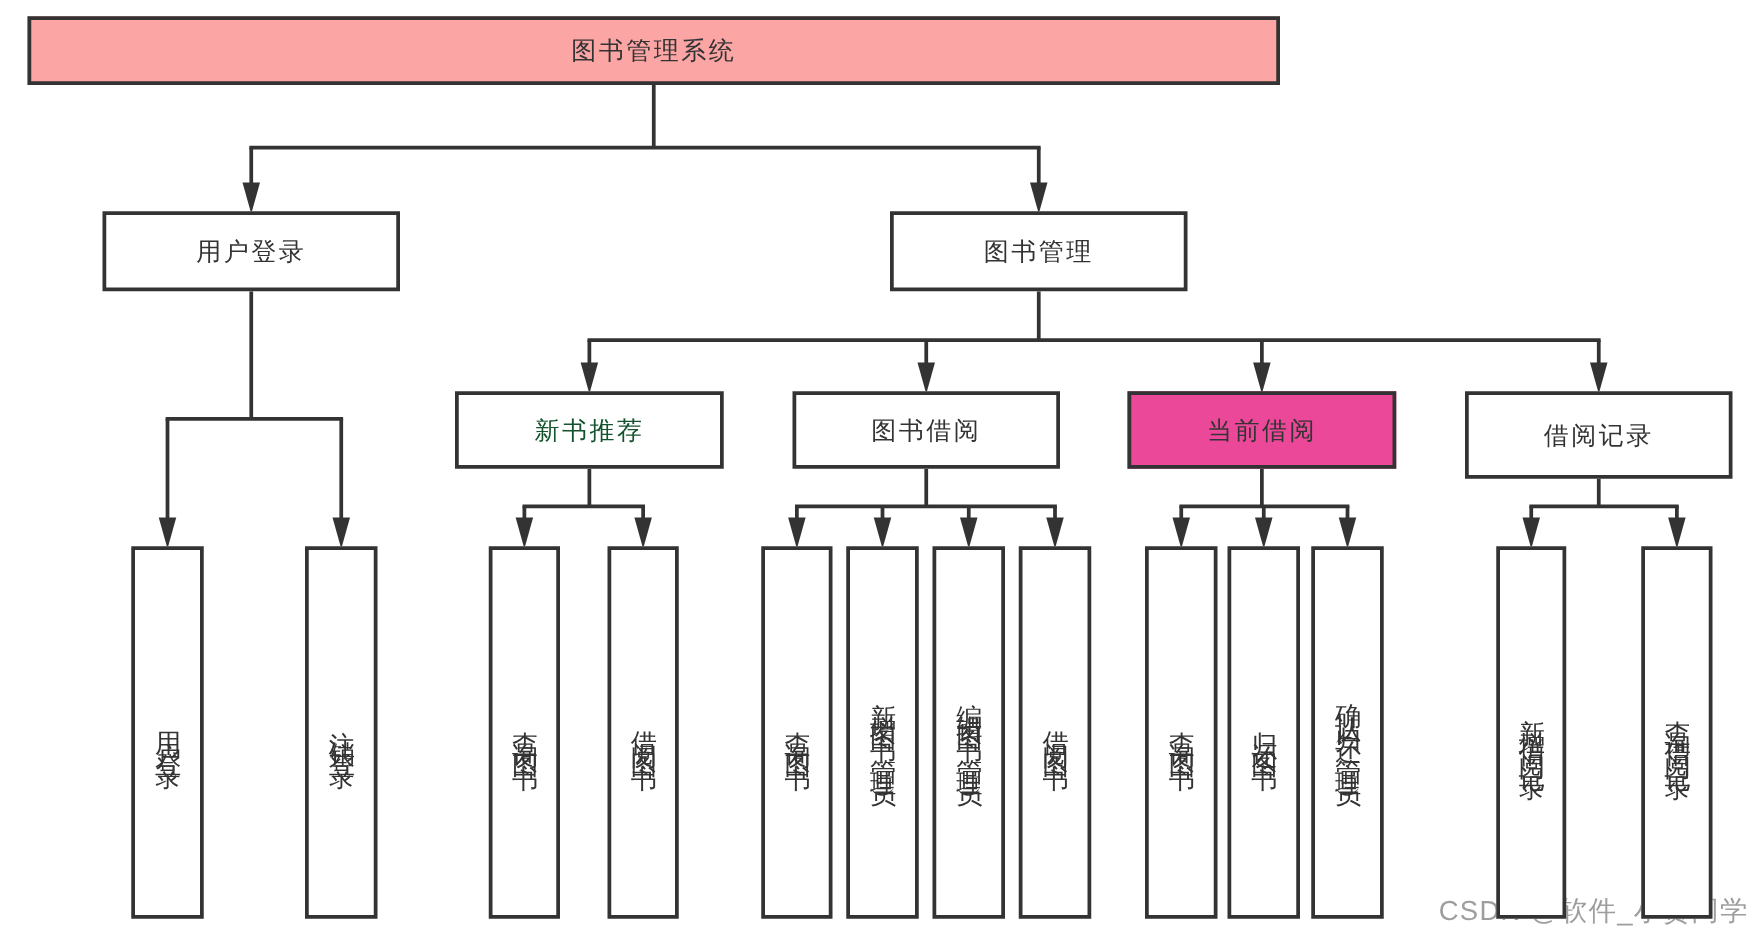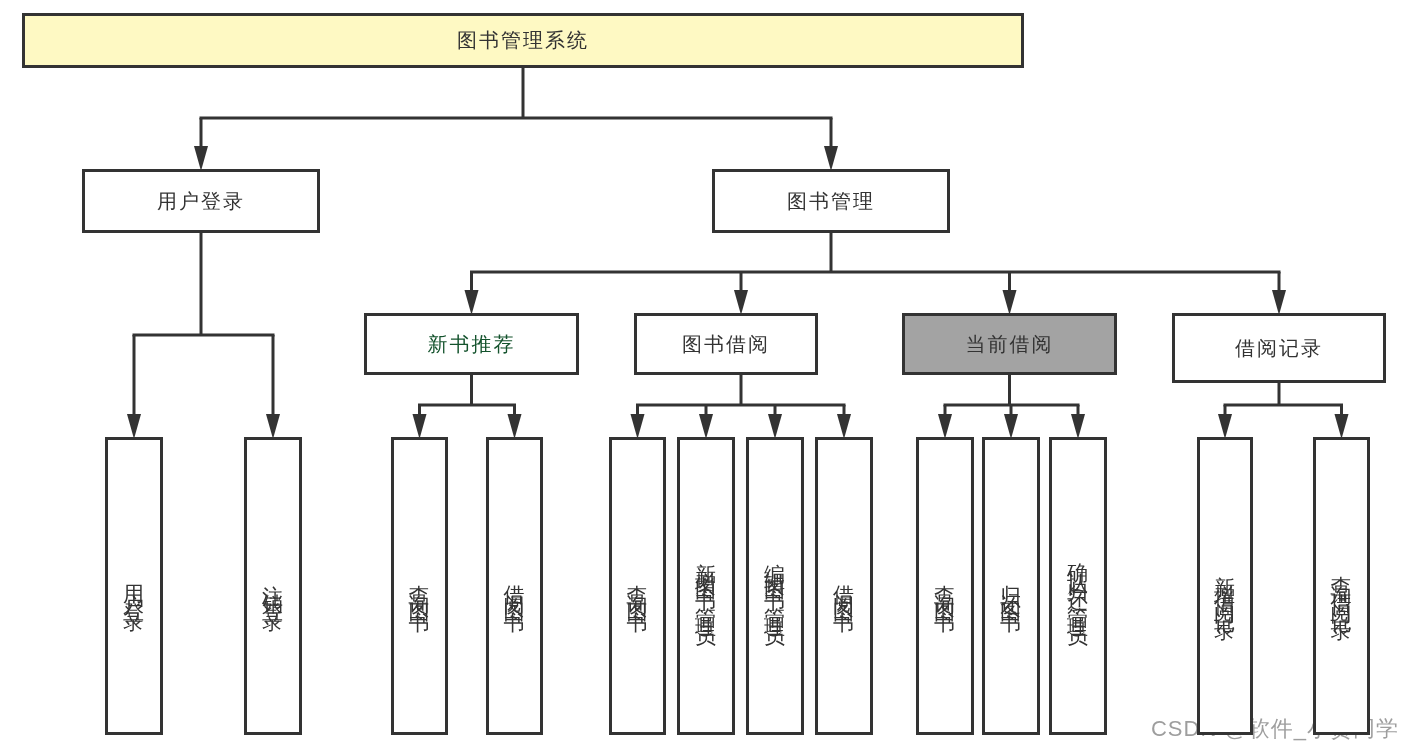--- a/index.html
+++ b/index.html
@@ -79,26 +79,26 @@
       <polygon points="1004,414 1018,414 1011,439" fill="#333333"></polygon>
       <line x1="1078" y1="405" x2="1078" y2="421" stroke="#333333" stroke-width="3"></line>
       <polygon points="1071,414 1085,414 1078,439" fill="#333333"></polygon>
       <line x1="1279" y1="375" x2="1279" y2="405" stroke="#333333" stroke-width="3"></line>
       <line x1="1223.5" y1="405" x2="1343" y2="405" stroke="#333333" stroke-width="3"></line>
       <line x1="1225" y1="405" x2="1225" y2="421" stroke="#333333" stroke-width="3"></line>
       <polygon points="1218,414 1232,414 1225,439" fill="#333333"></polygon>
       <line x1="1341.5" y1="405" x2="1341.5" y2="421" stroke="#333333" stroke-width="3"></line>
       <polygon points="1334.5,414 1348.5,414 1341.5,439" fill="#333333"></polygon>
     </svg>
-    <div class="box" style="left: 22px; top: 13px; width: 1002px; height: 55px; color: rgb(51, 51, 51); background: #fef9c3; border-color: rgb(51, 51, 51);">图书管理系统</div>
+    <div class="box" style="left: 22px; top: 13px; width: 1002px; height: 55px; color: rgb(51, 51, 51); background: #fca5a5; border-color: rgb(51, 51, 51);">图书管理系统</div>
     <div class="box" style="left: 82px; top: 169px; width: 238px; height: 64px; color: rgb(51, 51, 51); background: rgb(255, 255, 255); border-color: rgb(51, 51, 51);">用户登录</div>
     <div class="box" style="left: 712px; top: 169px; width: 238px; height: 64px; color: rgb(51, 51, 51); background: rgb(255, 255, 255); border-color: rgb(51, 51, 51);">图书管理</div>
     <div class="box" style="left: 364px; top: 313px; width: 215px; height: 62px; color: #14532d; background: rgb(255, 255, 255); border-color: rgb(51, 51, 51);">新书推荐</div>
-    <div class="box" style="left: 634px; top: 313px; width: 184px; height: 62px; color: rgb(51, 51, 51); background: rgb(255, 255, 255); border-color: rgb(51, 51, 51);">图书借阅</div>
-    <div class="box" style="left: 902px; top: 313px; width: 215px; height: 62px; color: rgb(51, 51, 51); background: #a3a3a3; border-color: rgb(51, 51, 51);">当前借阅</div>
+    <div class="box" style="left: 634px; top: 313px; width: 214px; height: 62px; color: rgb(51, 51, 51); background: rgb(255, 255, 255); border-color: rgb(51, 51, 51);">图书借阅</div>
+    <div class="box" style="left: 902px; top: 313px; width: 215px; height: 62px; color: rgb(51, 51, 51); background: #ec4899; border-color: rgb(51, 51, 51);">当前借阅</div>
     <div class="box" style="left: 1172px; top: 313px; width: 214px; height: 70px; color: rgb(51, 51, 51); background: rgb(255, 255, 255); border-color: rgb(51, 51, 51);">借阅记录</div>
     <div class="box v" style="left: 105px; top: 437px; width: 58px; height: 298px; color: rgb(51, 51, 51); background: rgb(255, 255, 255); border-color: rgb(51, 51, 51);">用户登录</div>
     <div class="box v" style="left: 244px; top: 437px; width: 58px; height: 298px; color: rgb(51, 51, 51); background: rgb(255, 255, 255); border-color: rgb(51, 51, 51);">注销登录</div>
     <div class="box v" style="left: 391px; top: 437px; width: 57px; height: 298px; color: rgb(51, 51, 51); background: rgb(255, 255, 255); border-color: rgb(51, 51, 51);">查询图书</div>
     <div class="box v" style="left: 486px; top: 437px; width: 57px; height: 298px; color: rgb(51, 51, 51); background: rgb(255, 255, 255); border-color: rgb(51, 51, 51);">借阅图书</div>
     <div class="box v" style="left: 609px; top: 437px; width: 57px; height: 298px; color: rgb(51, 51, 51); background: rgb(255, 255, 255); border-color: rgb(51, 51, 51);">查询图书</div>
     <div class="box v" style="left: 677px; top: 437px; width: 58px; height: 298px; color: rgb(51, 51, 51); background: rgb(255, 255, 255); border-color: rgb(51, 51, 51);">新增图书（管理员）</div>
     <div class="box v" style="left: 746px; top: 437px; width: 58px; height: 298px; color: rgb(51, 51, 51); background: rgb(255, 255, 255); border-color: rgb(51, 51, 51);">编辑图书（管理员）</div>
     <div class="box v" style="left: 815px; top: 437px; width: 58px; height: 298px; color: rgb(51, 51, 51); background: rgb(255, 255, 255); border-color: rgb(51, 51, 51);">借阅图书</div>
     <div class="box v" style="left: 916px; top: 437px; width: 58px; height: 298px; color: rgb(51, 51, 51); background: rgb(255, 255, 255); border-color: rgb(51, 51, 51);">查询图书</div>

